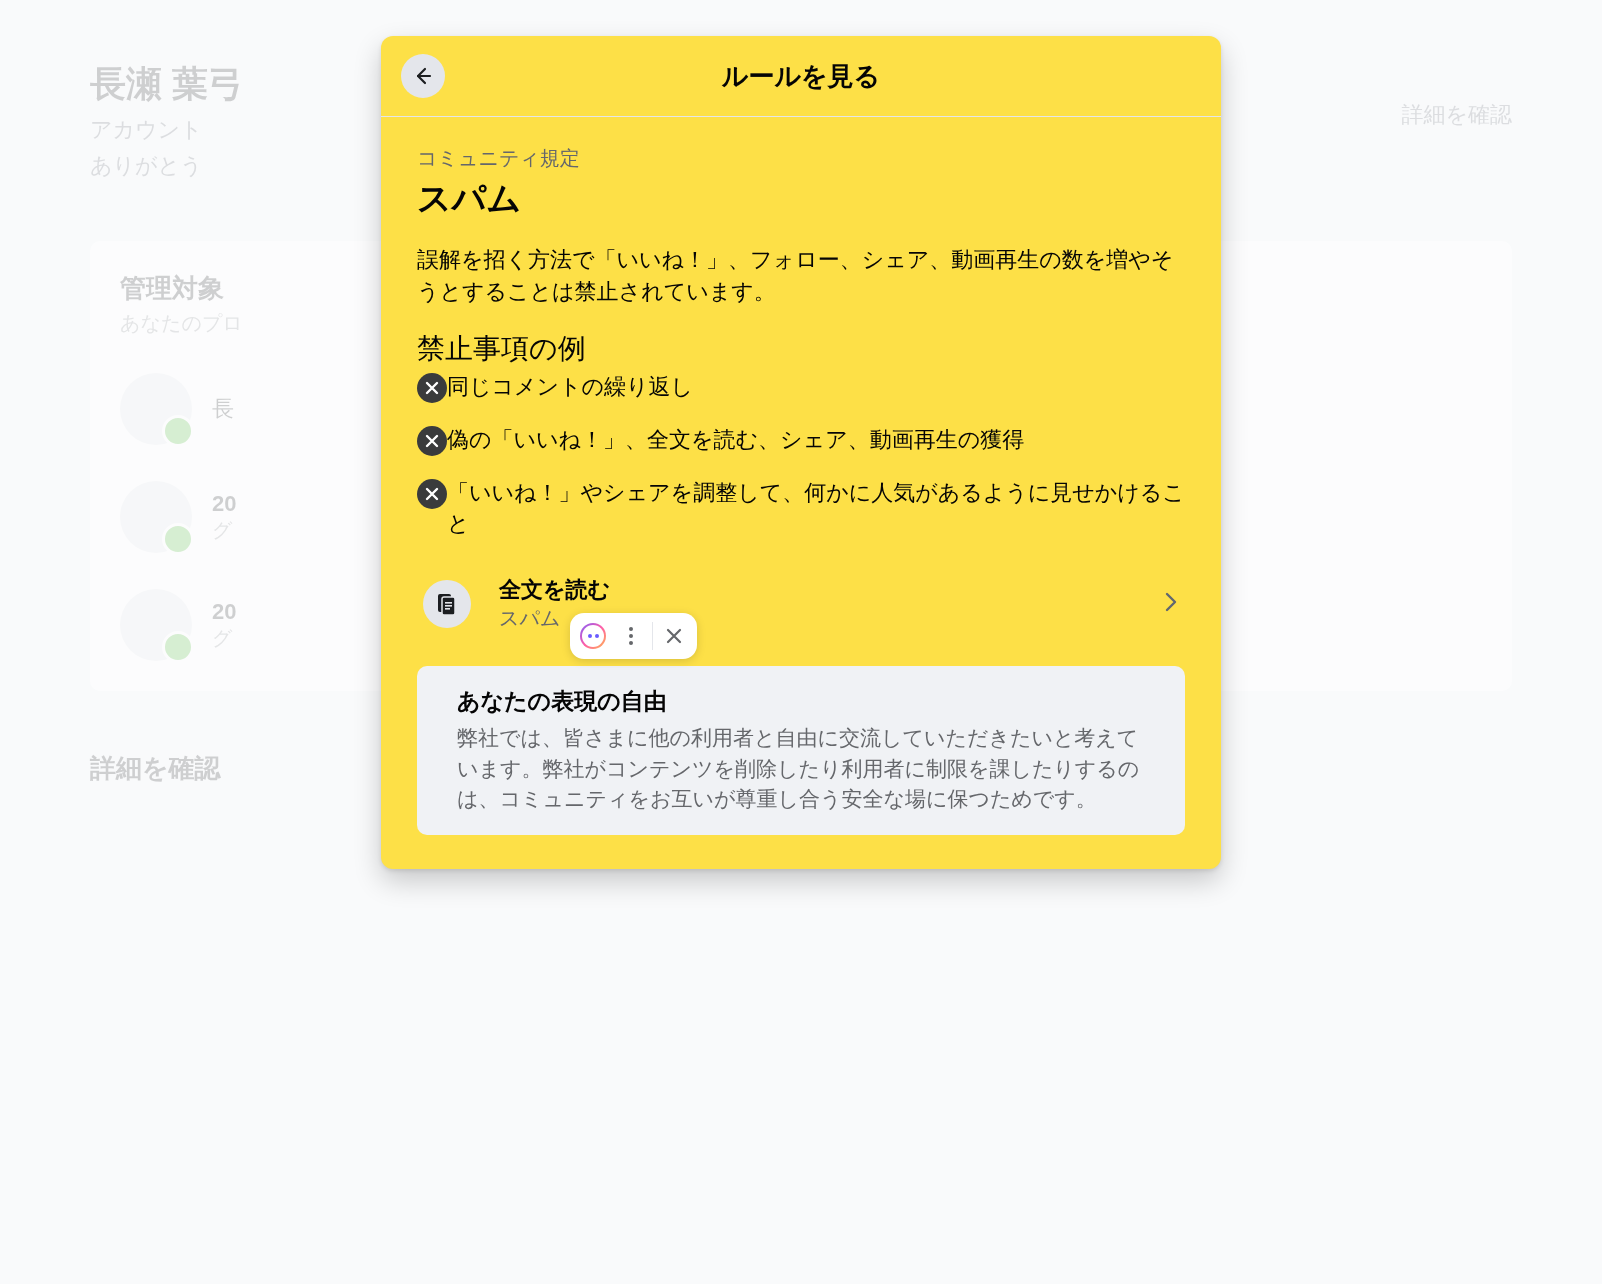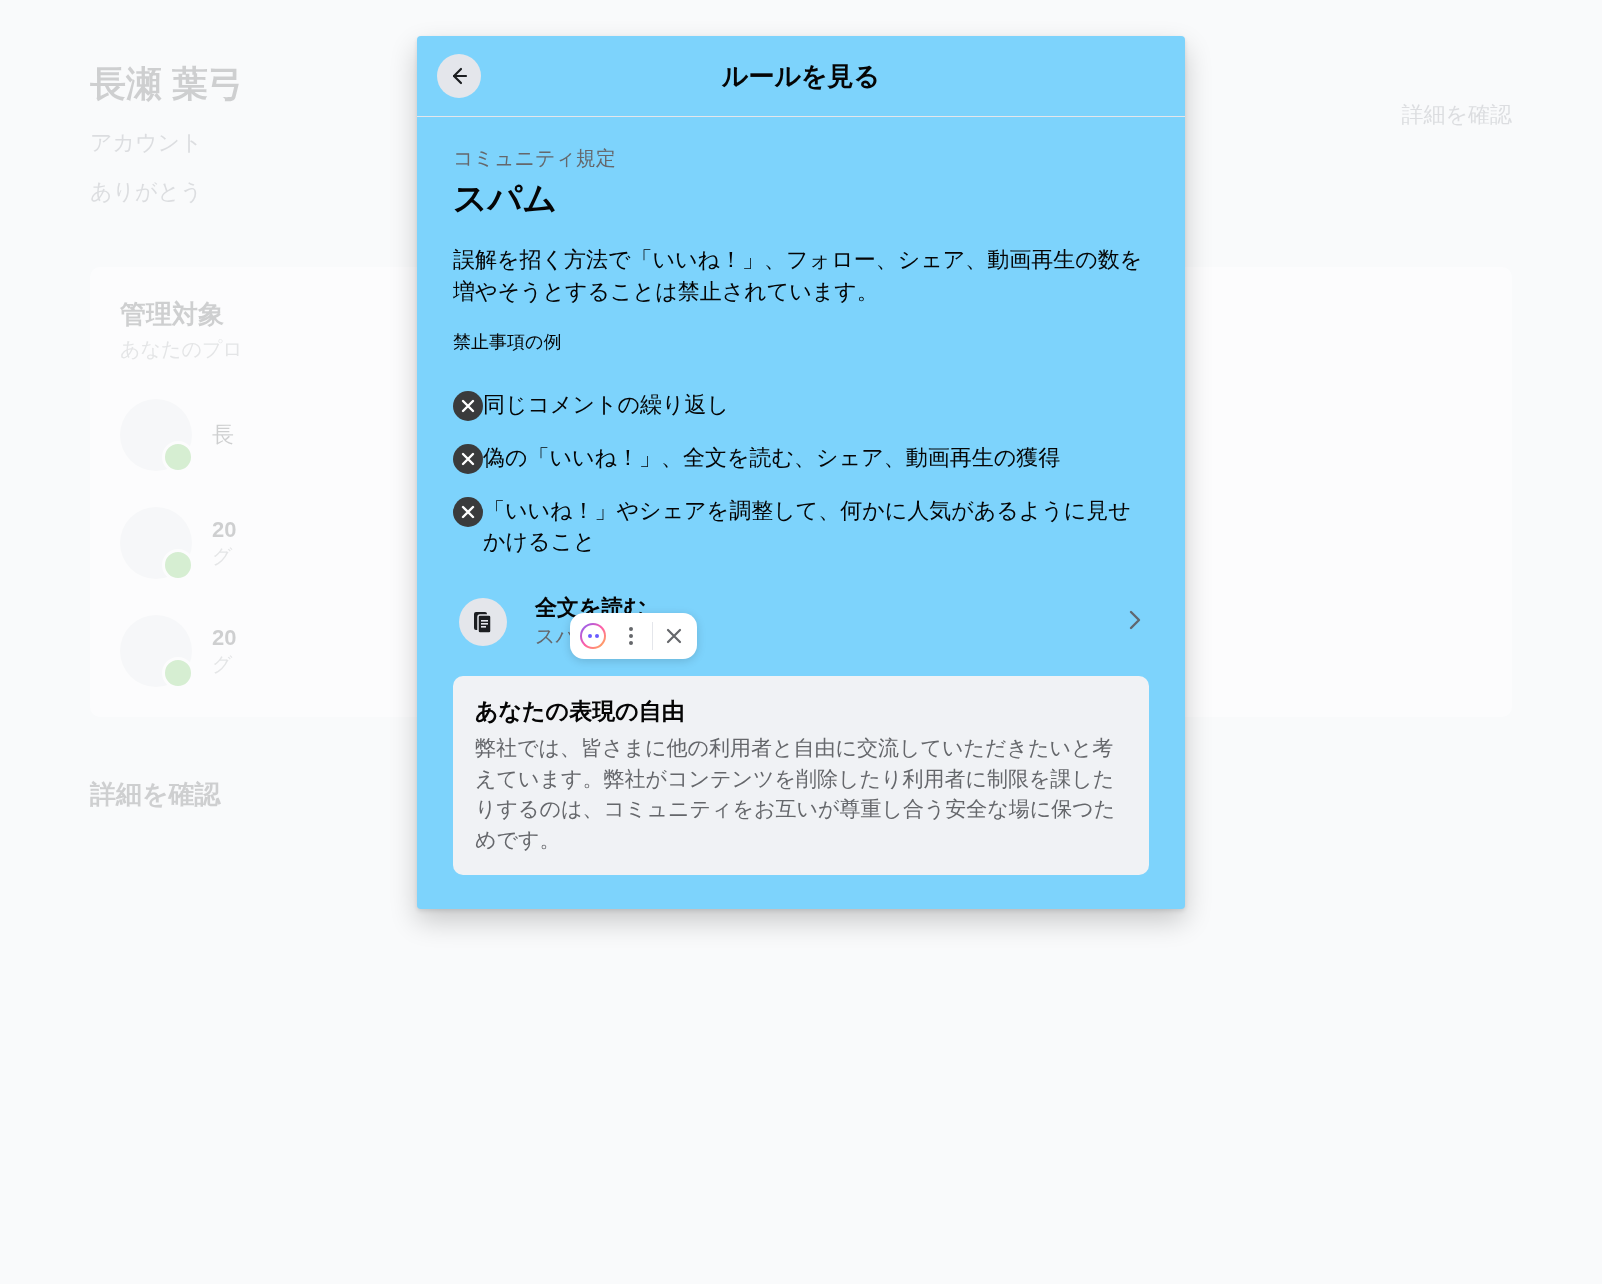--- a/index.html
+++ b/index.html
@@ -34,21 +34,21 @@
     
     .bg-name {
       font-size: 36px;
       font-weight: 700;
       color: #1c1e21;
     }
     
     .bg-subtitle {
       font-size: 22px;
       color: #606770;
-      margin-top: 19px;
+      margin-top: 6px;
     }
     
     .bg-card {
       background: #fff;
       border-radius: 10px;
       margin: 40px 90px 0;
       padding: 30px;
     }
     
     .bg-card-title {
@@ -103,23 +103,23 @@
       inset: 0;
       background: rgba(255,255,255,0.6);
     }
     
     
     .modal {
       position: absolute;
       top: 36px;
       left: 50%;
       transform: translateX(-50%);
-      width: 768px;
-      background: #7dd3fc;
-      border-radius: 4px;
+      width: 840px;
+      background: #fde047;
+      border-radius: 12px;
       box-shadow: 0 12px 28px rgba(0,0,0,0.2), 0 2px 4px rgba(0,0,0,0.1);
       overflow: hidden;
     }
     
     .modal-header {
       position: relative;
       display: flex;
       align-items: center;
       padding: 18px 20px;
       border-bottom: 1px solid #e4e6eb;
@@ -166,23 +166,23 @@
     }
     
     .description {
       font-size: 22px;
       color: #050505;
       line-height: 1.45;
       margin-bottom: 22px;
     }
     
     .list-heading {
-      font-size: 18px;
-      color: #050505;
-      margin-bottom: 36px;
+      font-size: 28px;
+      color: #050505;
+      margin-bottom: 4px;
     }
     
     .rule-item {
       display: flex;
       align-items: flex-start;
       margin-bottom: 22px;
     }
     
     .x-badge {
       width: 30px;
@@ -238,22 +238,22 @@
       color: #65676b;
     }
     
     .chevron-right {
       color: #606770;
     }
     
     .footer-box {
       background: #f0f2f5;
       border-radius: 10px;
-      padding: 20px 22px;
-      margin-top: 12px;
+      padding: 20px 40px;
+      margin-top: 20px;
     }
     
     .footer-title {
       font-size: 23px;
       font-weight: 700;
       color: #050505;
       margin-bottom: 6px;
     }
     
     .footer-body {

